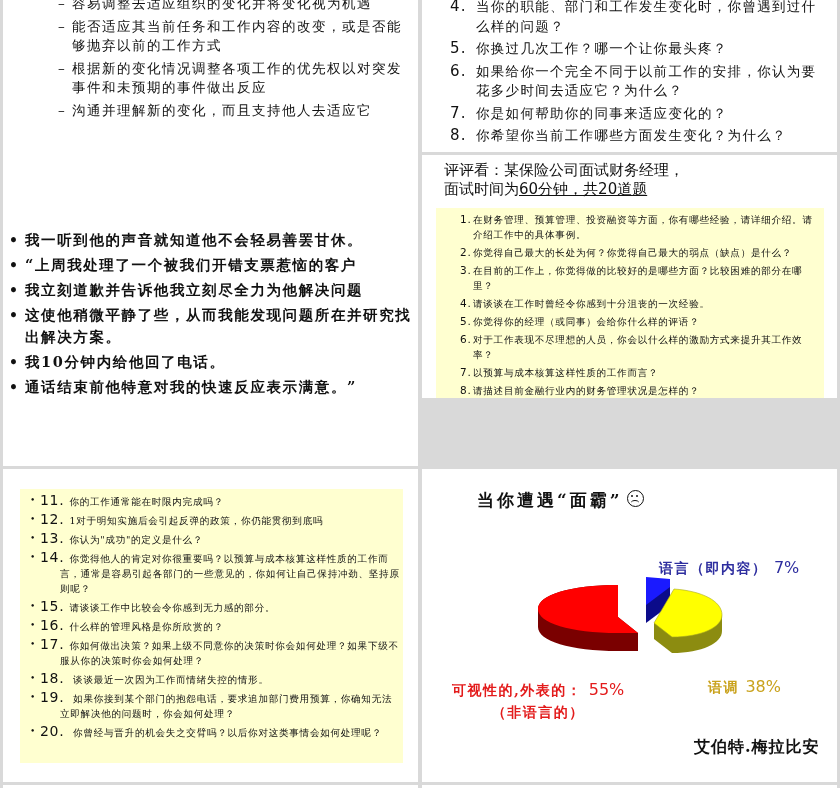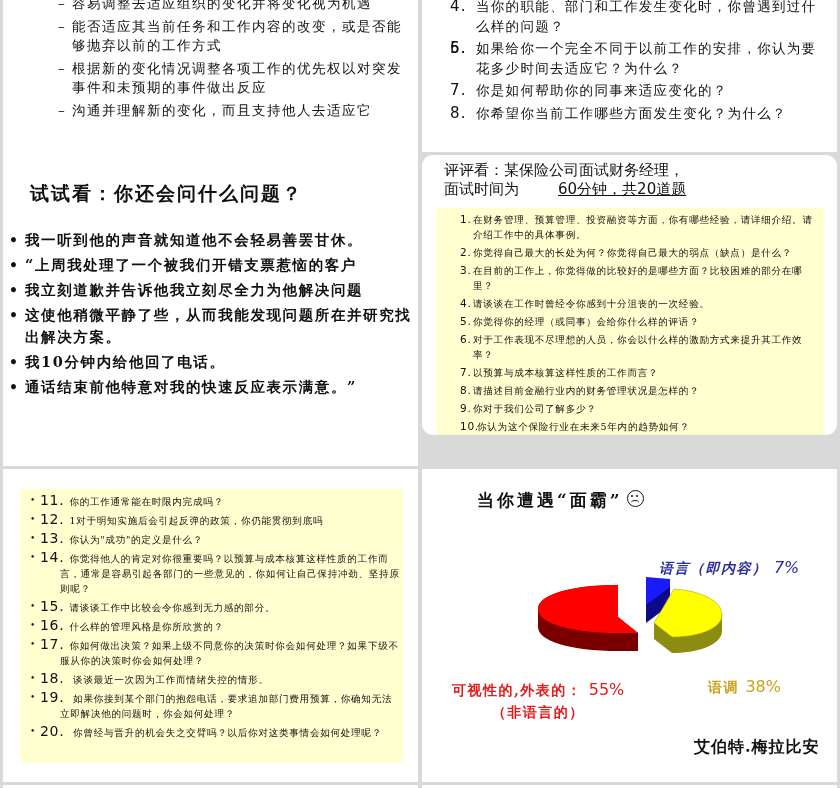--- a/index.html
+++ b/index.html
@@ -8,21 +8,21 @@
     background:#d9d9d9;
     font-family:"DejaVu Serif", serif;
     color:#111;
   }
   .slide {
     position:absolute; background:#ffffff; overflow:hidden;
   }
   #s1 { left:3px;   top:0;     width:415px; height:180px; }
   #s2 { left:422px; top:0;     width:415px; height:152px; }
   #s3 { left:3px;   top:155px; width:415px; height:311px; }
-  #s4 { left:422px; top:155px; width:415px; height:280px;border-radius:11px; }
+  #s4 { left:422px; top:155px; width:415px; height:243px; }
   #s5 { left:3px;   top:469px; width:415px; height:313px; }
   #s6 { left:422px; top:469px; width:415px; height:313px; }
   #s7 { left:3px;   top:785px; width:415px; height:10px; }
   #s8 { left:422px; top:785px; width:415px; height:10px; }
 
   
   .dash-list { position:absolute; left:55px; top:-6px; width:350px; margin:0; padding:0; list-style:none; }
   .dash-list li { position:relative; padding-left:14px; font-size:13.5px; line-height:19.5px; letter-spacing:1.5px; margin-bottom:3px; }
   .dash-list li::before { content:"–"; position:absolute; left:0; top:0; }
 
@@ -32,21 +32,21 @@
   .num-list li .n { position:absolute; left:0; top:0; font-family:"DejaVu Sans", sans-serif; font-size:15px; }
 
   
   .s3-title { position:absolute; left:27px; top:26px; font-size:19px; font-weight:bold; letter-spacing:2px; }
   .bullet-list { position:absolute; left:6px; top:74px; width:405px; margin:0; padding:0; list-style:none; }
   .bullet-list li { position:relative; padding-left:16px; font-size:14.5px; line-height:22px; letter-spacing:1.6px; margin-bottom:3px; font-weight:bold; }
   .bullet-list li::before { content:"•"; position:absolute; left:0; top:0; font-size:14px; }
 
   
   .s4-title { position:absolute; left:22px; top:6px; font-family:"DejaVu Sans", sans-serif; font-size:15px; line-height:19px; }
-  .s4-title .u { text-decoration:underline;padding-left:39px; }
+  .s4-title .u { text-decoration:underline; }
   .yellow-box { position:absolute; background:#ffffd0; }
   #s4 .yellow-box { left:14px; top:53px; width:388px; height:246px; }
   .q-list { position:absolute; left:24px; top:4px; width:360px; margin:0; padding:0; list-style:none; }
   .q-list li { position:relative; padding-left:13px; font-size:9.6px; line-height:15px; letter-spacing:0.7px; margin-bottom:3px; }
   .q-list li .n { position:absolute; left:0; top:0; font-family:"DejaVu Sans", sans-serif; font-size:10.5px; }
 
   
   #s5 .yellow-box { left:17px; top:20px; width:383px; height:274px; }
   .q2-list { position:absolute; left:10px; top:4px; width:370px; margin:0; padding:0; list-style:none; }
   .q2-list li { position:relative; padding-left:30px; font-size:9.6px; line-height:15px; letter-spacing:0.7px; margin-bottom:3px; }
@@ -54,50 +54,49 @@
   .q2-list li .n { font-family:"DejaVu Sans", sans-serif; font-size:14px; margin-right:5px; }
   .q2-list li { text-indent:-20px; }
   .q2-list li .b { text-indent:0; }
 
   
   .s6-title { position:absolute; left:55px; top:20px; font-size:17px; letter-spacing:3px; font-weight:bold; }
   .sad-icon { display:inline-block; width:15px; height:15px; border:1.5px solid #111; border-radius:50%; position:relative; vertical-align:-1px; margin-left:4px; }
   .sad-icon::before { content:""; position:absolute; left:3px; top:4px; width:2px; height:2px; background:#111; border-radius:50%; box-shadow:5px 0 0 #111; }
   .sad-icon::after { content:""; position:absolute; left:3px; top:9px; width:8px; height:5px; border-top:1.3px solid #111; border-radius:50% 50% 0 0; }
   .pie-wrap { position:absolute; left:108px; top:108px; width:210px; height:80px; }
-  .lbl-blue { position:absolute; left:237px; top:89px; color:#2e2e9f; font-size:14px; letter-spacing:1.5px; font-weight:bold;font-style:italic; }
+  .lbl-blue { position:absolute; left:237px; top:89px; color:#2e2e9f; font-size:14px; letter-spacing:1.5px; font-weight:bold; }
   .lbl-blue .pct, .lbl-red .pct, .lbl-yellow .pct { font-family:"DejaVu Sans", sans-serif; font-weight:normal; font-size:16px; letter-spacing:0; }
   .lbl-red { position:absolute; left:30px; top:210px; color:#e31b1b; font-size:14px; letter-spacing:1.5px; font-weight:bold; line-height:22px; text-align:center; }
   .lbl-yellow { position:absolute; left:286px; top:208px; color:#c9a21c; font-size:14px; letter-spacing:1.5px; font-weight:bold; }
   .author { position:absolute; left:272px; top:268px; font-size:16px; letter-spacing:1px; font-weight:bold; }
 </style>
 </head>
 <body>
 
 <div class="slide" id="s1">
   <ul class="dash-list">
     <li>容易调整去适应组织的变化并将变化视为机遇</li>
     <li>能否适应其当前任务和工作内容的改变，或是否能够抛弃以前的工作方式</li>
     <li>根据新的变化情况调整各项工作的优先权以对突发事件和未预期的事件做出反应</li>
     <li>沟通并理解新的变化，而且支持他人去适应它</li>
   </ul>
 </div>
 
 <div class="slide" id="s2">
   <ul class="num-list">
     <li><span class="n">4.</span><span>当你的职能、部门和工作发生变化时，你曾遇到过什么样的问题？</span></li>
-    <li><span class="n">5.</span></li>
+    <li><span class="n">5.</span><span>你换过几次工作？哪一个让你最头疼？</span></li>
     <li><span class="n">6.</span><span>如果给你一个完全不同于以前工作的安排，你认为要花多少时间去适应它？为什么？</span></li>
     <li><span class="n">7.</span><span>你是如何帮助你的同事来适应变化的？</span></li>
     <li><span class="n">8.</span><span>你希望你当前工作哪些方面发生变化？为什么？</span></li>
   </ul>
 </div>
 
 <div class="slide" id="s3">
-  <div class="s3-title">试试看：你还会问什么问题？</div>
   <ul class="bullet-list">
     <li>我一听到他的声音就知道他不会轻易善罢甘休。</li>
     <li>“上周我处理了一个被我们开错支票惹恼的客户</li>
     <li>我立刻道歉并告诉他我立刻尽全力为他解决问题</li>
     <li>这使他稍微平静了些，从而我能发现问题所在并研究找出解决方案。</li>
     <li>我10分钟内给他回了电话。</li>
     <li>通话结束前他特意对我的快速反应表示满意。”</li>
   </ul>
 </div>
 

